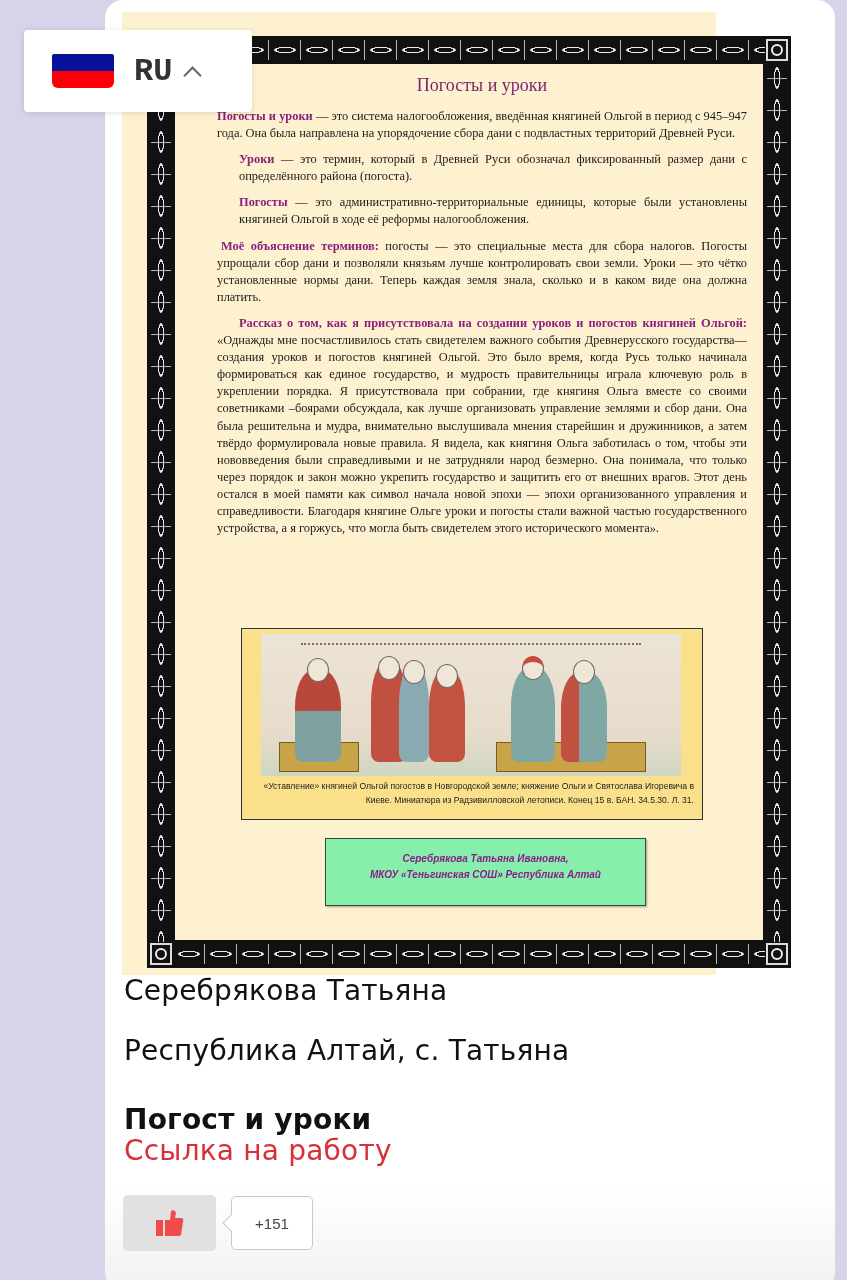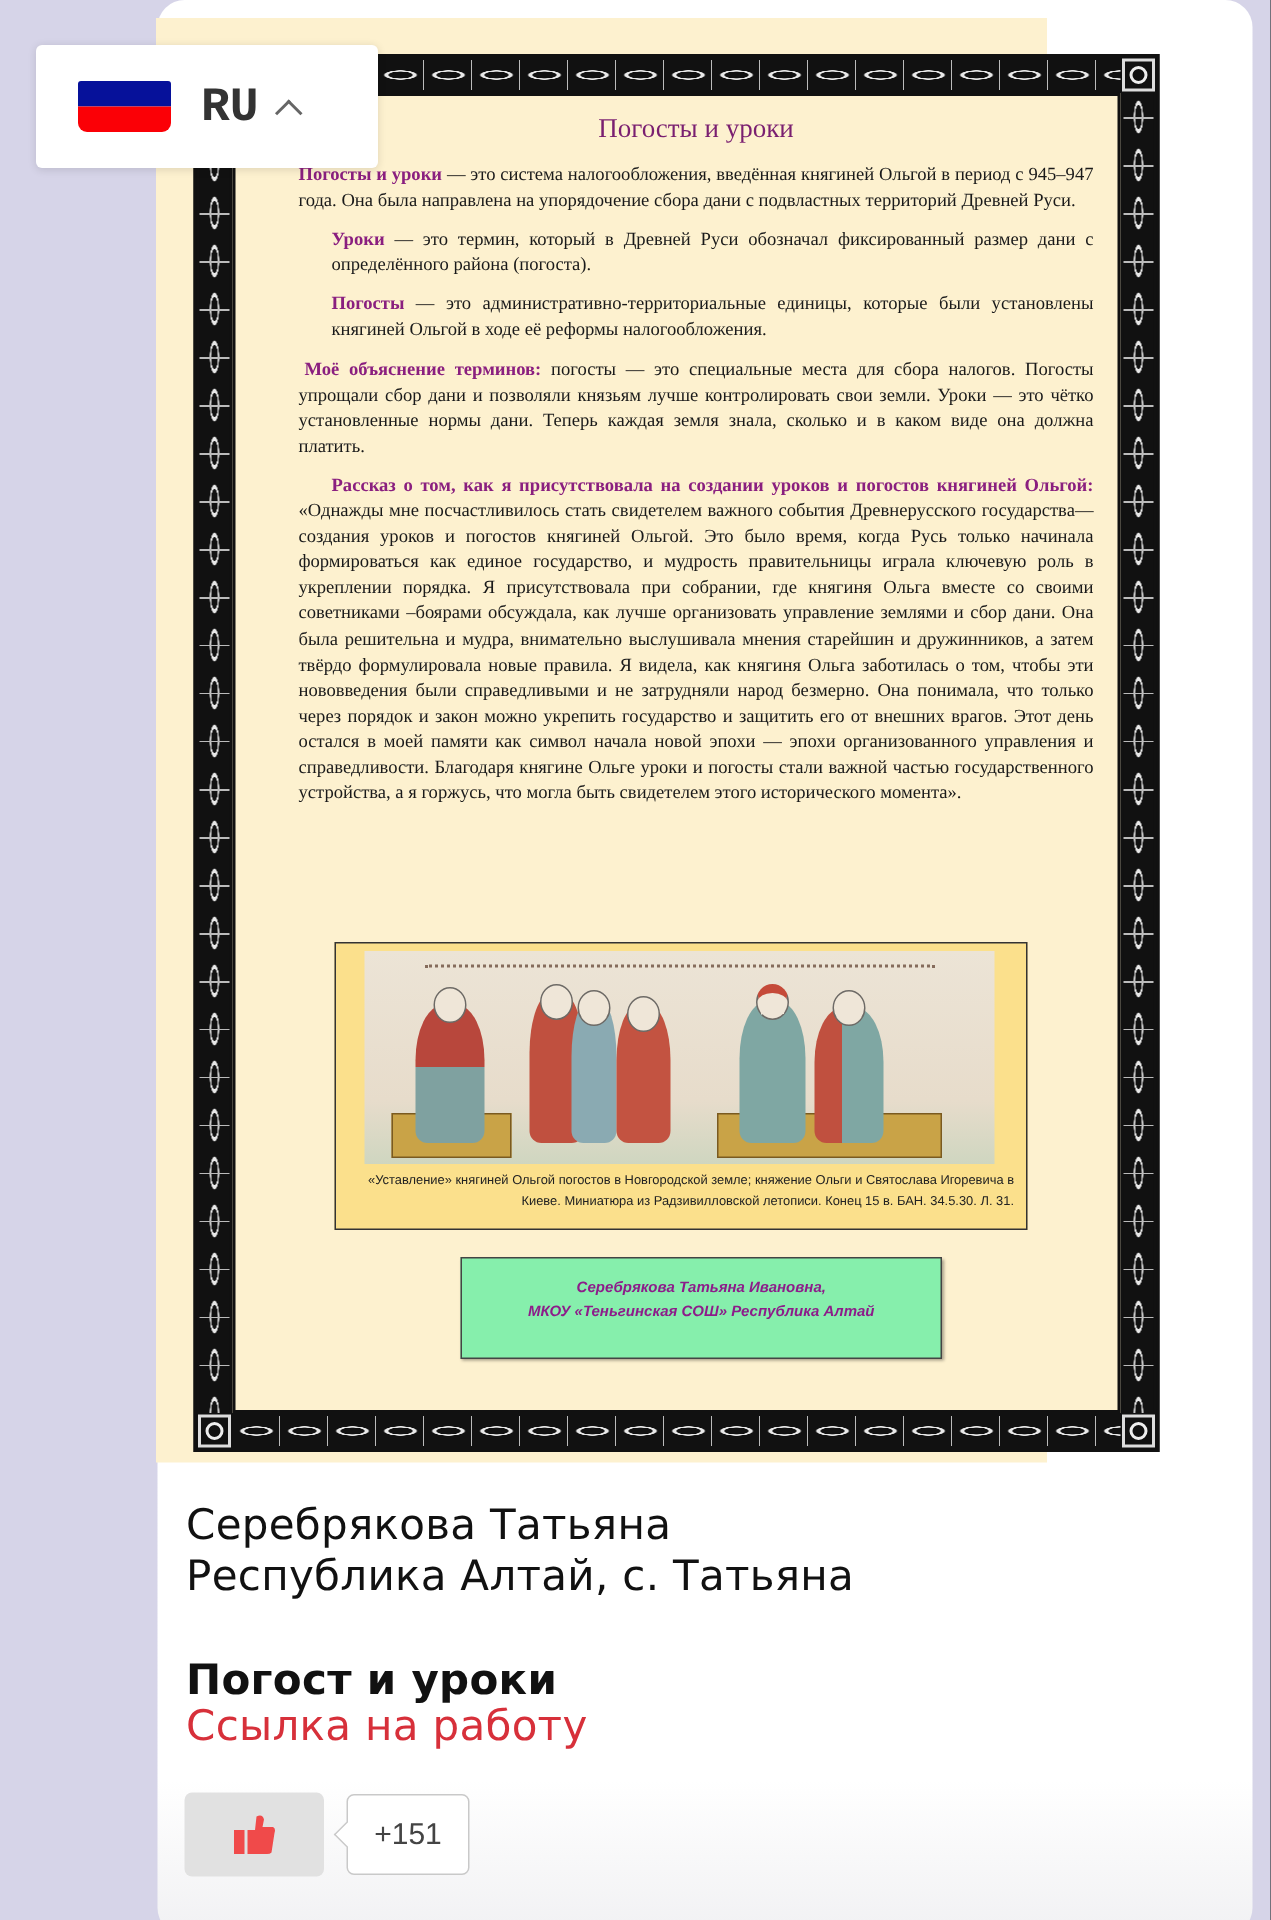--- a/index.html
+++ b/index.html
@@ -10,21 +10,21 @@
     position: relative;
   }
   .card {
     position: absolute;
     left: 105px; top: 0; width: 730px; height: 1290px;
     background: linear-gradient(#ffffff 0%, #ffffff 92%, #f1f1f3 100%);
     border-radius: 18px;
   }
   .poster {
     position: absolute;
-    left: 104px; top: 12px; width: 594px; height: 963px;
+    left: 122px; top: 12px; width: 594px; height: 963px;
     background: #fdf1cf;
   }
   
   .frame {
     position: absolute;
     left: 25px; top: 24px; width: 644px; height: 932px;
     border: 2px solid #111;
     background: #111;
   }
   .frame-inner {
@@ -142,35 +142,35 @@
     font-family: Liberation Mono, monospace; font-weight: bold;
     font-size: 32px; color: #333; text-align: center;
   }
   .chev {
     margin-left: 14px; width: 13px; height: 13px;
     border-left: 2.5px solid #666; border-top: 2.5px solid #666;
     transform: rotate(45deg); margin-top: 8px;
   }
 
   .info { position: absolute; left: 124px; font-family: "DejaVu Sans", sans-serif; font-size: 28px; color: #111; letter-spacing: .2px; }
-  .info.l1 { top: 1000px; }
+  .info.l1 { top: 974px; }
   .info.l2 { top: 1034px; }
   .info.l3 { top: 1083px; font-weight: bold; margin-top: 20px; }
   .info.link { top: 1134px; color: #d7303a; text-decoration: none; }
 
   .like-btn {
     position: absolute; left: 123px; top: 1195px; width: 93px; height: 56px;
     background: #e1e1e1; border-radius: 5px;
     display: flex; align-items: center; justify-content: center;
   }
   .count {
     position: absolute; left: 231px; top: 1196px; width: 82px; height: 54px;
     background: #fff; border: 1.5px solid #c9c9c9; border-radius: 5px;
     display: flex; align-items: center; justify-content: center;
-    font-family: "Liberation Sans", sans-serif; font-size: 20px; color: #444;
+    font-family: "Liberation Sans", sans-serif; font-size: 15px; color: #444;
   }
   .count::before {
     content: ""; position: absolute; left: -7px; top: 20px;
     width: 11px; height: 11px; background: #fff;
     border-left: 1.5px solid #c9c9c9; border-bottom: 1.5px solid #c9c9c9;
     transform: rotate(45deg);
   }
 </style>
 </head>
 <body>

